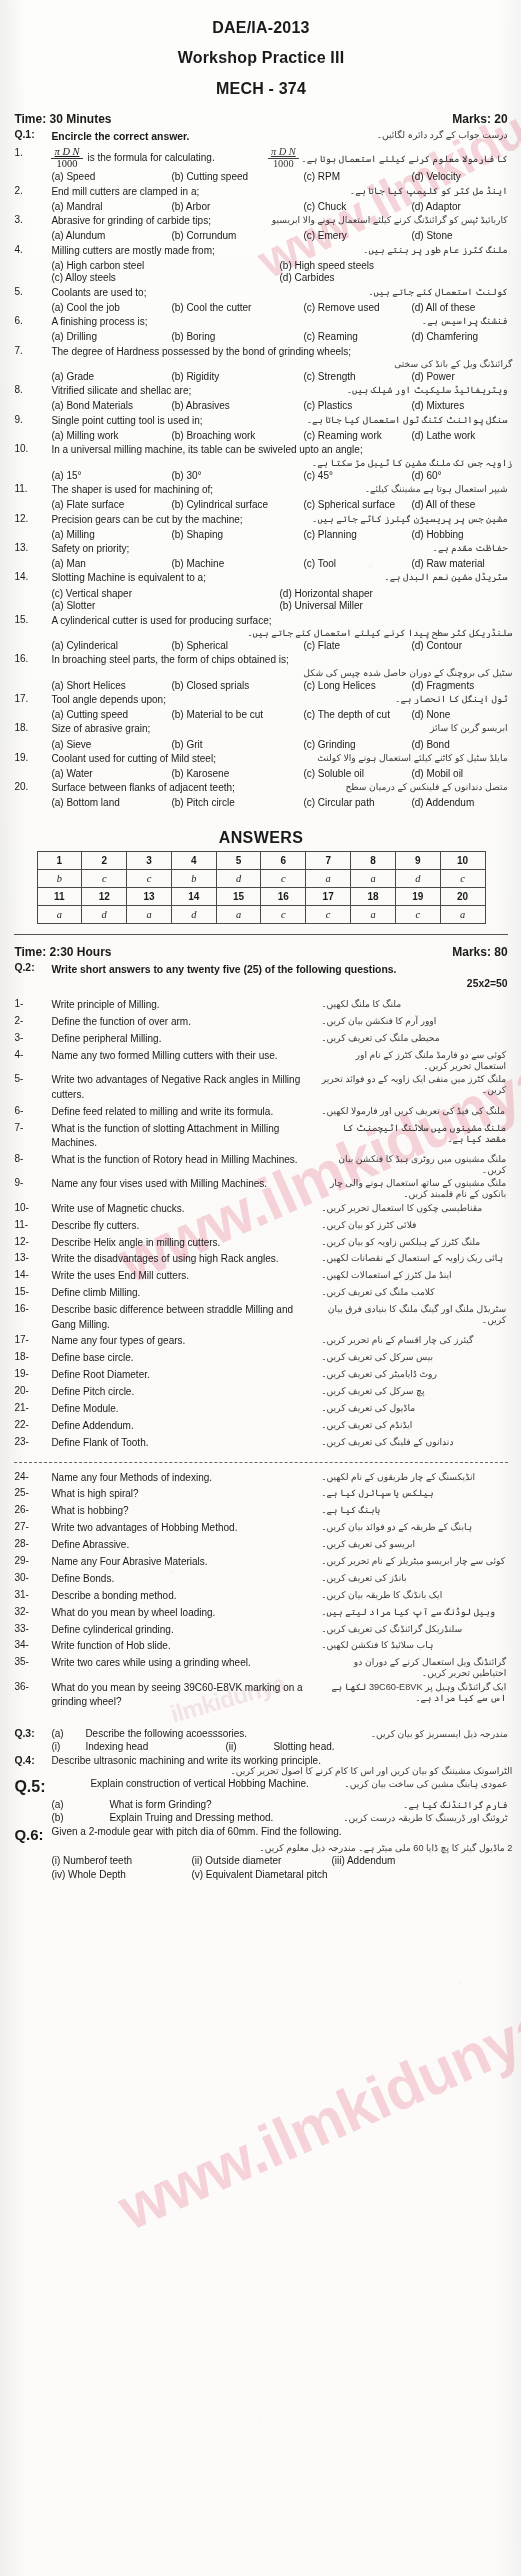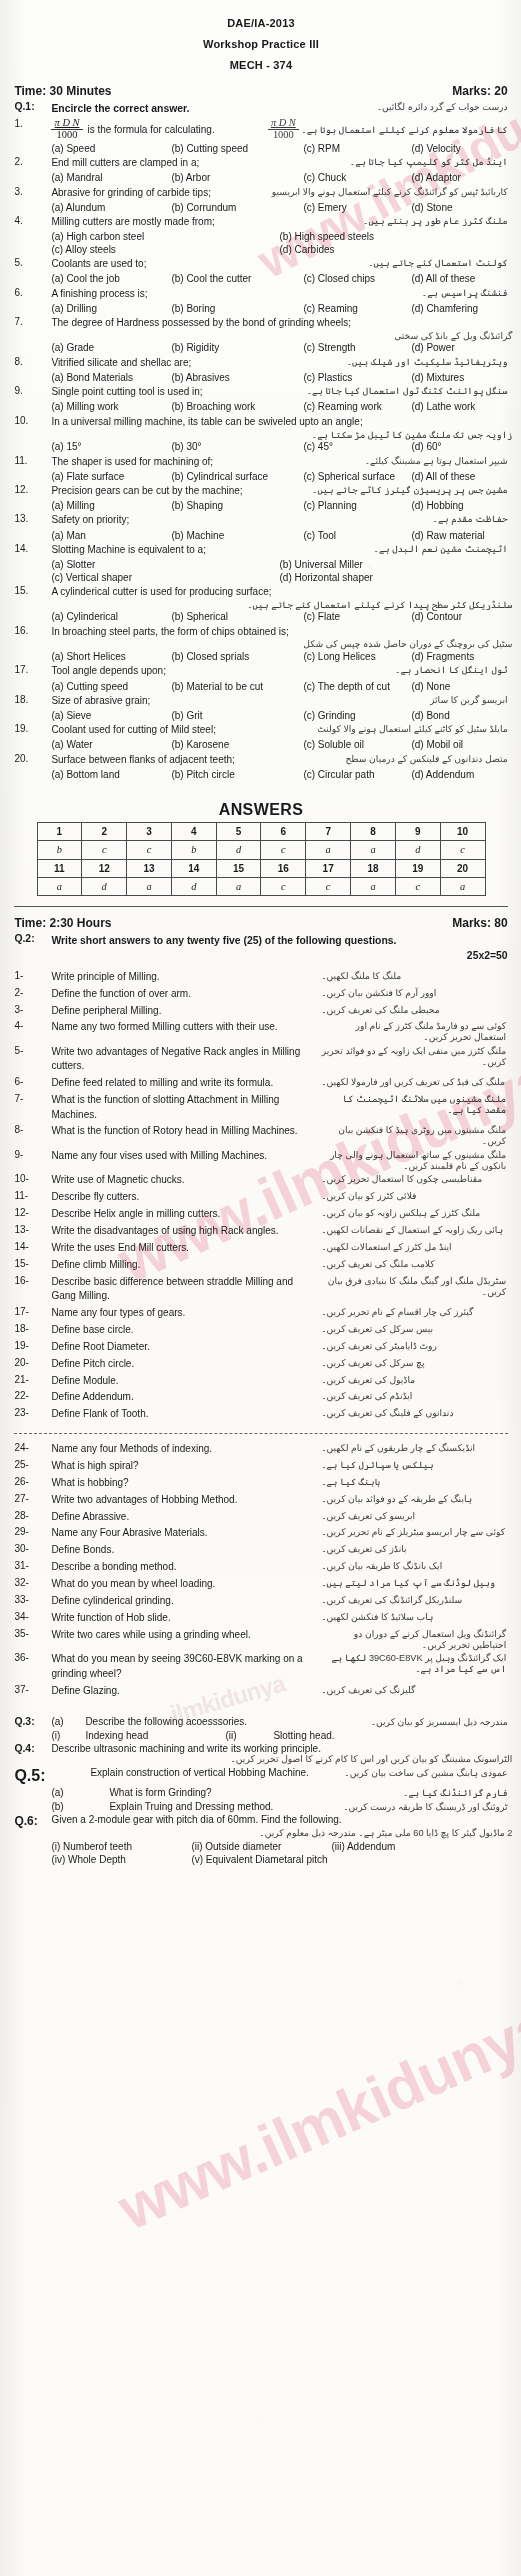--- a/index.html
+++ b/index.html
@@ -47,21 +47,21 @@
     z-index:1;
     letter-spacing:-0.8px;
   }
   .wm-a{ top:120px; left:233px; font-size:50px; transform:rotate(-28deg); }
   .wm-b{ top:1107px; left:96px; font-size:61px; transform:rotate(-24deg); }
   .wm-c{ top:2054px; left:96px; font-size:61px; transform:rotate(-24deg); }
   .wm-d{ top:1685px; left:169px; font-size:24px; transform:rotate(-16deg); color:rgba(210,150,160,.22);}
   
   .content{position:relative;z-index:4;padding:13px 14.4px 8px 14.4px;}
   .center{text-align:center;}
-  .hdr{font-weight:bold;font-size:11px;line-height:1.9;letter-spacing:0.2px;}
+  .hdr{font-weight:bold;font-size:16px;line-height:1.9;letter-spacing:0.2px;}
   .row-tm{
     display:flex;justify-content:space-between;align-items:baseline;
     font-weight:bold;font-size:12px;margin-top:8px;margin-bottom:3.2px;
   }
   .qline{display:flex;align-items:flex-start;gap:0;margin-top:2.4px;}
   .qnum{width:37px;flex:0 0 37px;font-size:10px;}
   .qnum.bold{font-weight:bold;font-size:10.4px;}
   .qtext{flex:1 1 auto;font-size:10px;line-height:1.45;}
   .qtext.bold{font-weight:bold;font-size:10.4px;}
   .urdu{
@@ -210,21 +210,21 @@
         </div>
         <div>
           <div class="qline">
             <span class="qnum">5.</span>
             <span class="qtext">Coolants are used to;</span>
             <span class="urdu">کولنٹ استعمال کئے جاتے ہیں۔</span>
           </div>
           <div class="opts">
             <span class="o1">(a) Cool the job</span>
             <span class="o2">(b) Cool the cutter</span>
-            <span class="o3">(c) Closed chips</span>
+            <span class="o3">(c) Remove used</span>
             <span class="o4">(d) All of these</span>
           </div>
         </div>
         <div>
           <div class="qline">
             <span class="qnum">6.</span>
             <span class="qtext">A finishing process is;</span>
             <span class="urdu">فنشنگ پراسیس ہے۔</span>
           </div>
           <div class="opts">
@@ -322,29 +322,29 @@
             <span class="o1">(a) Man</span>
             <span class="o2">(b) Machine</span>
             <span class="o3">(c) Tool</span>
             <span class="o4">(d) Raw material</span>
           </div>
         </div>
         <div>
           <div class="qline">
             <span class="qnum">14.</span>
             <span class="qtext">Slotting Machine is equivalent to a;</span>
-            <span class="urdu">اٹیچمنٹ مشین نعم البدل ہے۔</span>
+            <span class="urdu">سٹریڈل مشین نعم البدل ہے۔</span>
+          </div>
+          <div class="opts two">
+            <span class="oa">(c) Vertical shaper</span>
+            <span class="oa">(d) Horizontal shaper</span>
           </div>
           <div class="opts two">
             <span class="oa">(a) Slotter</span>
             <span class="oa">(b) Universal Miller</span>
-          </div>
-          <div class="opts two">
-            <span class="oa">(c) Vertical shaper</span>
-            <span class="oa">(d) Horizontal shaper</span>
           </div>
         </div>
         <div>
           <div class="qline">
             <span class="qnum">15.</span>
             <span class="qtext">A cylinderical cutter is used for producing surface;</span>
           </div>
           <div class="urdu blk">سلنڈریکل کٹر سطح پیدا کرنے کیلئے استعمال کئے جاتے ہیں۔</div>
           <div class="opts">
             <span class="o1">(a) Cylinderical</span>
@@ -667,25 +667,20 @@
         <div class="qline">
           <span class="qnum">35-</span>
           <span class="qtext" style="max-width: 265px;">Write two cares while using a grinding wheel.</span>
           <span class="urdu" style="white-space: normal; max-width: 185px;">گرائنڈنگ ویل استعمال کرنے کے دوران دو احتیاطیں تحریر کریں۔</span>
         </div>
         <div class="qline">
           <span class="qnum">36-</span>
           <span class="qtext" style="max-width: 265px;">What do you mean by seeing 39C60-E8VK marking on a grinding wheel?</span>
           <span class="urdu" style="white-space: normal; max-width: 185px;">ایک گرائنڈنگ وہیل پر 39C60-E8VK لکھا ہے اس سے کیا مراد ہے۔</span>
         </div>
-        <div class="qline">
-          <span class="qnum">37-</span>
-          <span class="qtext" style="max-width: 265px;">Define Glazing.</span>
-          <span class="urdu" style="white-space: normal; max-width: 185px;">گلیزنگ کی تعریف کریں۔</span>
-        </div>
       </div>
 
     <div class="spacer20"></div>
 
 
     <div class="sub">
       <span class="a" style="font-weight:bold;font-size:10.4px;">Q.3:</span>
       <span class="b">(a)</span>
       <span class="c">Describe the following acoesssories.</span>
       <span class="urdu">مندرجہ ذیل ایسسریز کو بیان کریں۔</span>
@@ -719,21 +714,21 @@
       <span class="urdu">فارم گرائنڈنگ کیا ہے۔</span>
     </div>
     <div class="sub">
       <span class="a"></span>
       <span class="b">(b)</span>
       <span class="c" style="padding-left:24px;">Explain Truing and Dressing method.</span>
       <span class="urdu">ٹروئنگ اور ڈریسنگ کا طریقہ درست کریں۔</span>
     </div>
 
     <div class="sub">
-      <span class="a" style="font-weight:bold;font-size:12px;">Q.6:</span>
+      <span class="a" style="font-weight:bold;font-size:15px;">Q.6:</span>
       <span class="c">Given a 2-module gear with pitch dia of 60mm. Find the following.</span>
     </div>
     <div class="urdu blk">2 ماڈیول گیئر کا پچ ڈایا 60 ملی میٹر ہے۔ مندرجہ ذیل معلوم کریں۔</div>
     <div id="q6-items">
         <div class="sub">
           <span class="a"></span>
           <span style="width: 140px; font-size: 10px;">(i)    Numberof teeth</span>
           <span style="width: 140px; font-size: 10px;">(ii)   Outside diameter</span>
           <span style="width: 140px; font-size: 10px;">(iii)  Addendum</span>
         </div>

